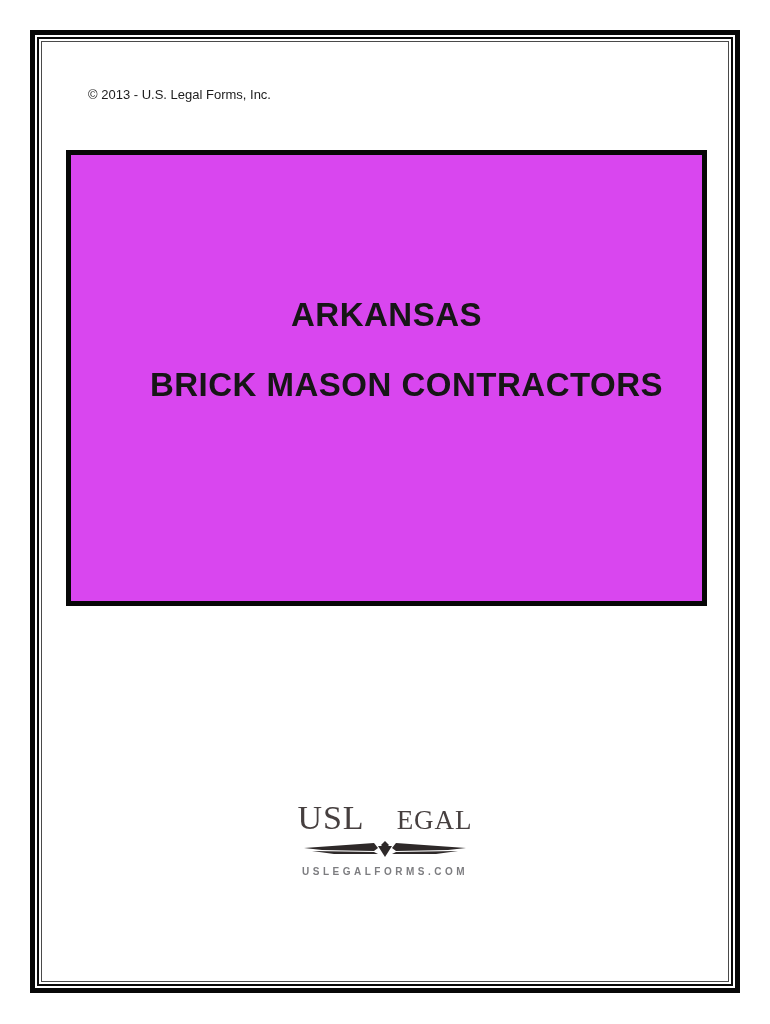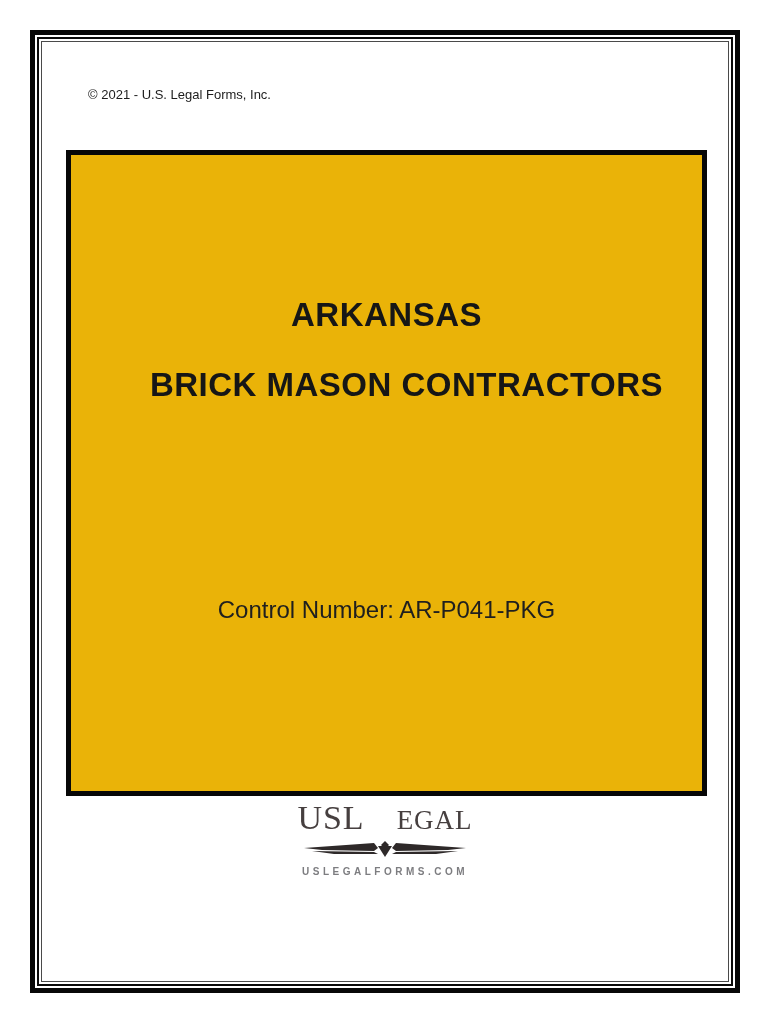--- a/index.html
+++ b/index.html
@@ -47,23 +47,23 @@
     color: #1c1c1c;
     white-space: nowrap;
   }
 
   
   .title-box {
     position: absolute;
     left: 66px;
     top: 150px;
     width: 641px;
-    height: 646px;
+    height: 456px;
     box-sizing: border-box;
-    background: #eab308;
+    background: #d946ef;
     border: 5px solid #070707;
   }
   .title-line {
     position: absolute;
     left: 0;
     width: 100%;
     text-align: center;
     font-size: 33px;
     font-weight: bold;
     line-height: 40px;
@@ -125,26 +125,25 @@
 </style>
 </head>
 <body>
 
 <div class="page-frame">
   <div class="frame-mid">
     <div class="frame-inner"></div>
   </div>
 </div>
 
-<div class="copyright">© 2021 - U.S. Legal Forms, Inc.</div>
+<div class="copyright">© 2013 - U.S. Legal Forms, Inc.</div>
 
 <div class="title-box">
   <div class="title-line title-line-1">ARKANSAS</div>
   <div class="title-line title-line-2">BRICK MASON CONTRACTORS</div>
-  <div class="control-number">Control Number: AR-P041-PKG</div>
 </div>
 
 <div class="logo">
   <div class="logo-wordmark">
     <span class="wm-big">USL</span><span class="wm-small">EGAL</span>
   </div>
   <div class="logo-eagle">
     <svg width="162" height="16" viewBox="0 0 162 16" xmlns="http://www.w3.org/2000/svg" aria-hidden="true">
 
       <polygon points="0,7 70,2 74,7 70,10 18,9" fill="#2e2929"></polygon>

